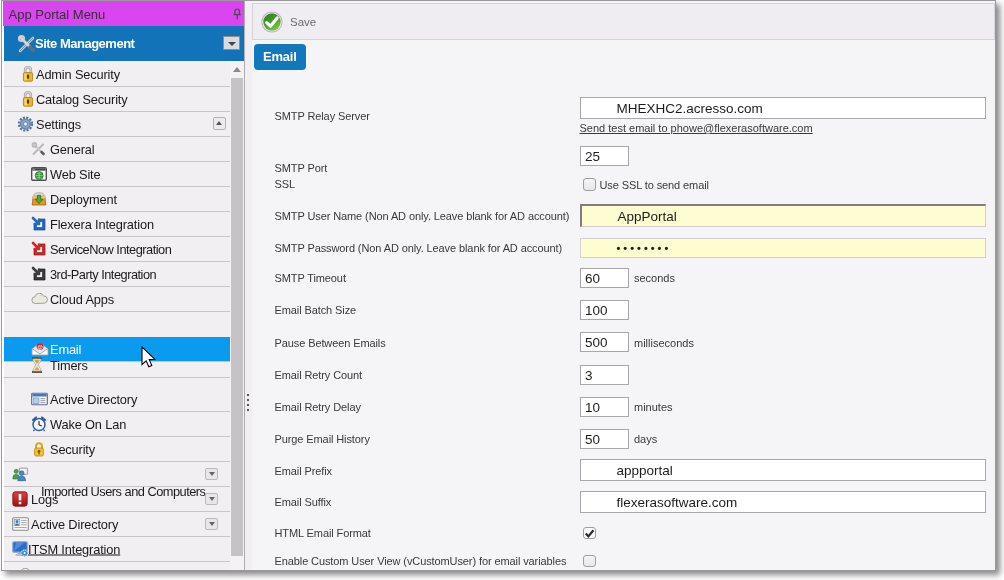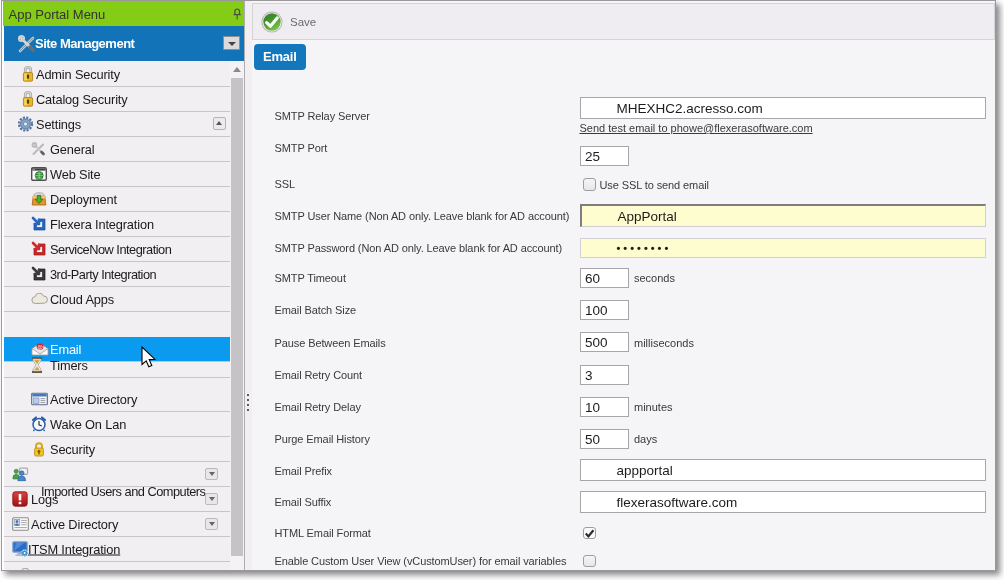--- a/index.html
+++ b/index.html
@@ -2,21 +2,21 @@
 <html><head>
 <meta charset="utf-8">
 <style>
 html,body{margin:0;padding:0;}
 body{width:1004px;height:580px;background:#fff;overflow:hidden;position:relative;
  font-family:"Liberation Sans",sans-serif;-webkit-font-smoothing:antialiased;}
 *{box-sizing:border-box;}
 #win{position:absolute;left:1px;top:0;width:994.5px;height:570.5px;background:#fff;
  border:1px solid #9a989b;box-shadow:4px 4px 6px rgba(40,40,40,.55);overflow:hidden;}
 
-#sbheader{position:absolute;left:0.5px;top:0;width:242px;height:25px;background:#84cc16;}
+#sbheader{position:absolute;left:0.5px;top:0;width:242px;height:25px;background:#d946ef;}
 #sbheader .t{position:absolute;left:6px;top:6px;font-size:13px;color:#333;}
 #band{position:absolute;left:2px;top:25px;width:239.5px;height:35px;background:#1273b8;}
 #band .t{position:absolute;left:31px;top:9.5px;font-size:13px;font-weight:bold;letter-spacing:-0.5px;color:#fff;}
 #bandbtn{position:absolute;left:219px;top:10px;width:17px;height:14px;background:#dcdadd;
  border:1px solid #8f8d90;}
 #bandbtn:after{content:"";position:absolute;left:4px;top:5px;border:4px solid transparent;
  border-top-color:#444;border-bottom:none;}
 #list{position:absolute;left:2px;top:60px;width:239.5px;height:509px;background:#f1eff2;padding-left:48px;}
 .row{position:absolute;left:0;width:226px;height:25px;border-bottom:1px solid #c7c5c8;}
 .row .t{position:absolute;top:50%;transform:translateY(-50%);font-size:12.8px;letter-spacing:-0.15px;color:#1a1a1a;white-space:nowrap;}
@@ -294,21 +294,21 @@
     <circle cx="11" cy="11" r="8.7" fill="url(#gg)"></circle>
     <path d="M5.6 11.6 L9.4 15.2 L16.2 7" fill="none" stroke="#fdfdfd" stroke-width="3.2" stroke-linecap="round" stroke-linejoin="round"></path>
    </svg>
    <span class="t">Save</span>
   </div>
   <div id="tab">Email</div>
   <div id="form">
         <div class="lbl" style="top:114.5px">SMTP Relay Server</div>
         <div class="inp wide" style="top:96px">MHEXHC2.acresso.com</div>
         <div id="link">Send test email to phowe@flexerasoftware.com</div>
-        <div class="lbl" style="top:147px">SMTP Port</div>
+        <div class="lbl" style="top:167px">SMTP Port</div>
         <div class="inp small" style="top:144.5px">25</div>
         <div class="lbl" style="top:183px">SSL</div>
         <div class="cb" style="top:177px"></div>
         <div class="lbl" style="left:347.5px;top:183.5px">Use SSL to send email</div>
         <div class="lbl" style="top:214.5px">SMTP User Name (Non AD only. Leave blank for AD account)</div>
         <div class="inp wide yel" style="top:203px;border-top:2px solid #7f7d80;border-left:2px solid #7f7d80;border-right:1px solid #cfcdd0;border-bottom:1px solid #cfcdd0;height:22.5px">AppPortal</div>
         <div class="lbl" style="top:246.5px">SMTP Password (Non AD only. Leave blank for AD account)</div>
         <div class="inp wide yel" style="top:236.5px;border-color:#d2d0d3;height:20px;line-height:18px;font-size:11px;letter-spacing:3px;font-weight:bold">••••••••</div>
         <div class="lbl" style="top:277px">SMTP Timeout</div>
         <div class="inp small" style="top:267px">60</div>

